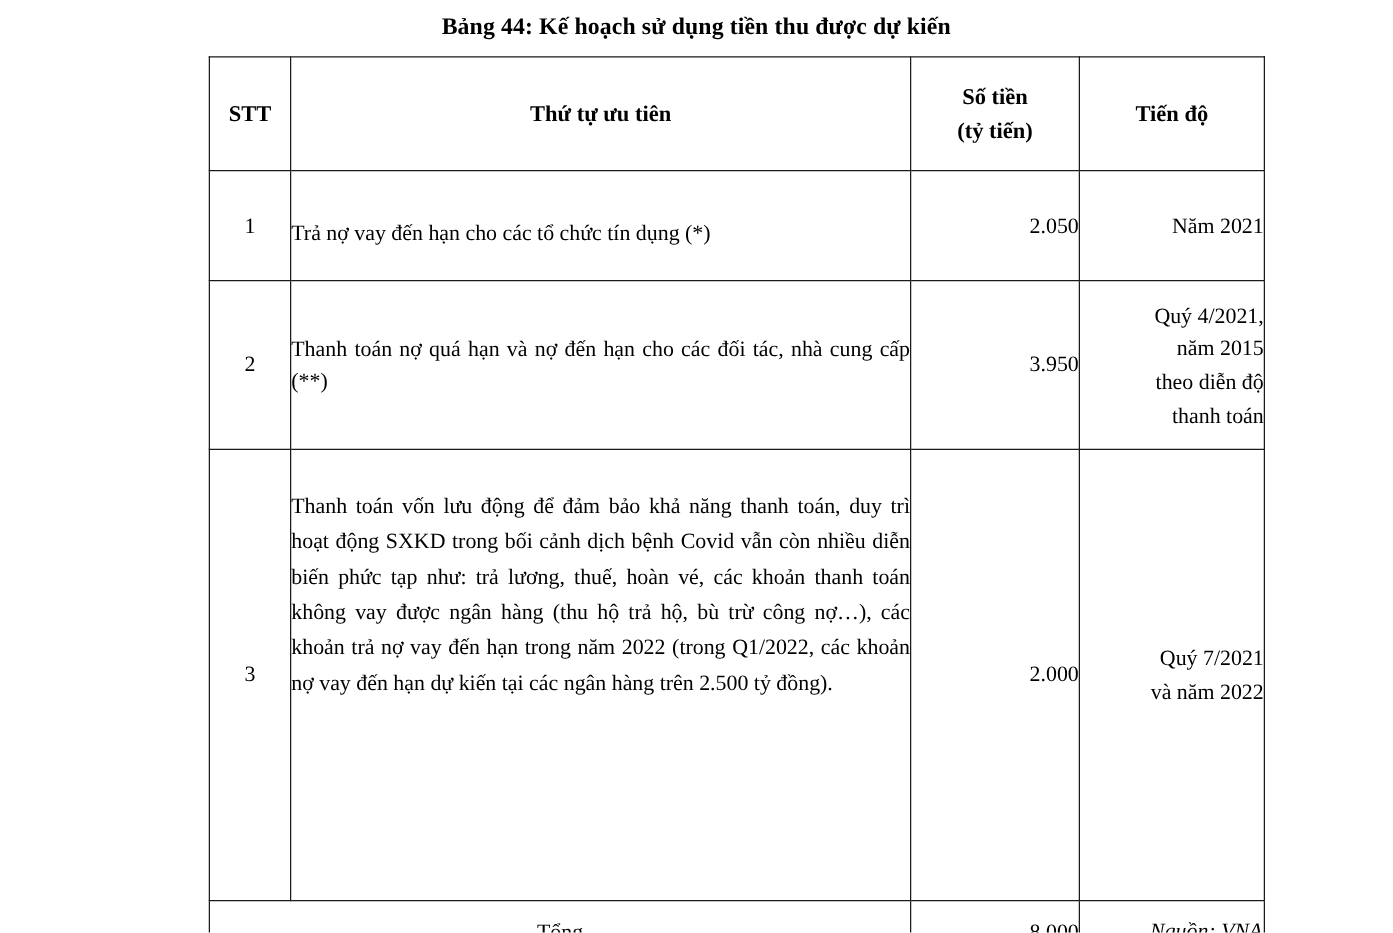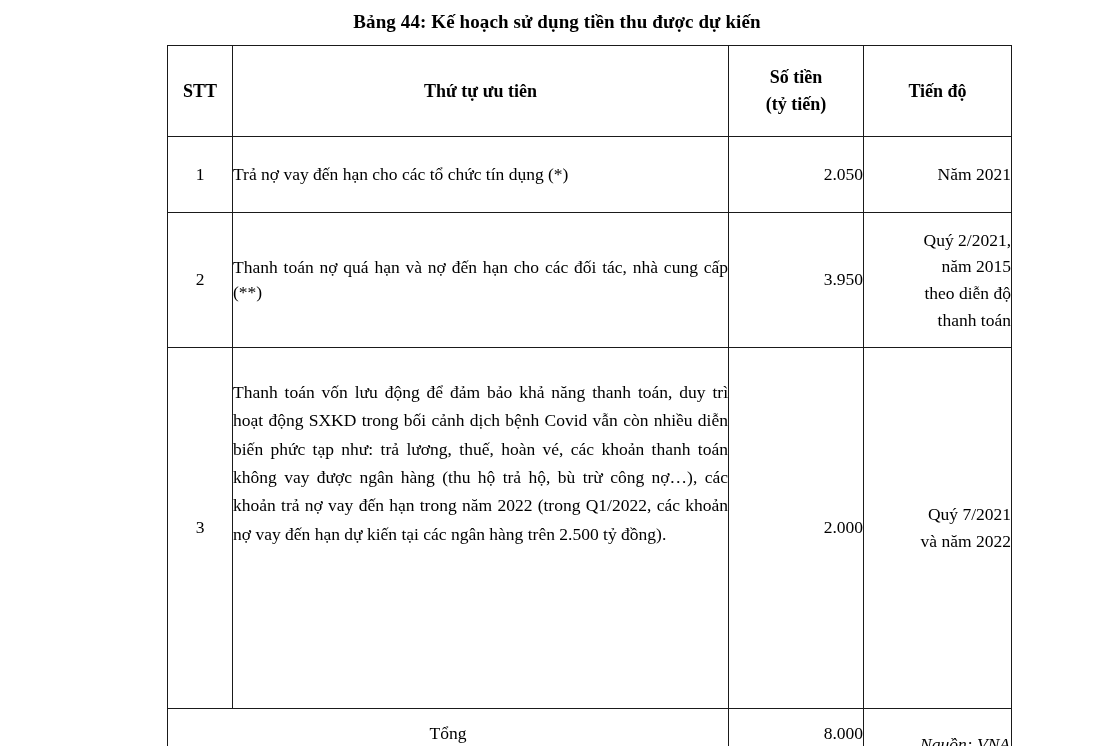--- a/index.html
+++ b/index.html
@@ -78,21 +78,21 @@
     text-align: center;
     font-size: 17.5px;
   }
 
   .cell-desc {
     text-align: justify;
     text-justify: inter-word;
     padding: 10px 13px 10px 13px;
     hyphens: none;
   }
-  .cell-desc.single { padding-top: 8px; padding-bottom: 8px; }
+  .cell-desc.single { padding-top: 20px; padding-bottom: 8px; }
 
   .cell-amount {
     text-align: right;
     padding-right: 13px;
   }
 
   .cell-schedule {
     text-align: right;
     padding: 6px 6px;
     line-height: 1.52;
@@ -165,21 +165,21 @@
           <td class="cell-schedule">
             <span class="ln">Năm 2021</span>
           </td>
         </tr>
 
         <tr class="row2">
           <td class="cell-stt">2</td>
           <td class="cell-desc">Thanh toán nợ quá hạn và nợ đến hạn cho các đối tác, nhà cung cấp (**)</td>
           <td class="cell-amount">3.950</td>
           <td class="cell-schedule">
-            <span class="ln">Quý 2/2021,</span>
+            <span class="ln">Quý 4/2021,</span>
             <span class="ln">năm 2015</span>
             <span class="ln">theo diễn độ</span>
             <span class="ln">thanh toán</span>
           </td>
         </tr>
 
         <tr class="row3">
           <td class="cell-stt">3</td>
           <td class="cell-desc">Thanh toán vốn lưu động để đảm bảo khả năng thanh toán, duy trì hoạt động SXKD trong bối cảnh dịch bệnh Covid vẫn còn nhiều diễn biến phức tạp như: trả lương, thuế, hoàn vé, các khoản thanh toán không vay được ngân hàng (thu hộ trả hộ, bù trừ công nợ…), các khoản trả nợ vay đến hạn trong năm 2022 (trong Q1/2022, các khoản nợ vay đến hạn dự kiến tại các ngân hàng trên 2.500 tỷ đồng).</td>
           <td class="cell-amount">2.000</td>

